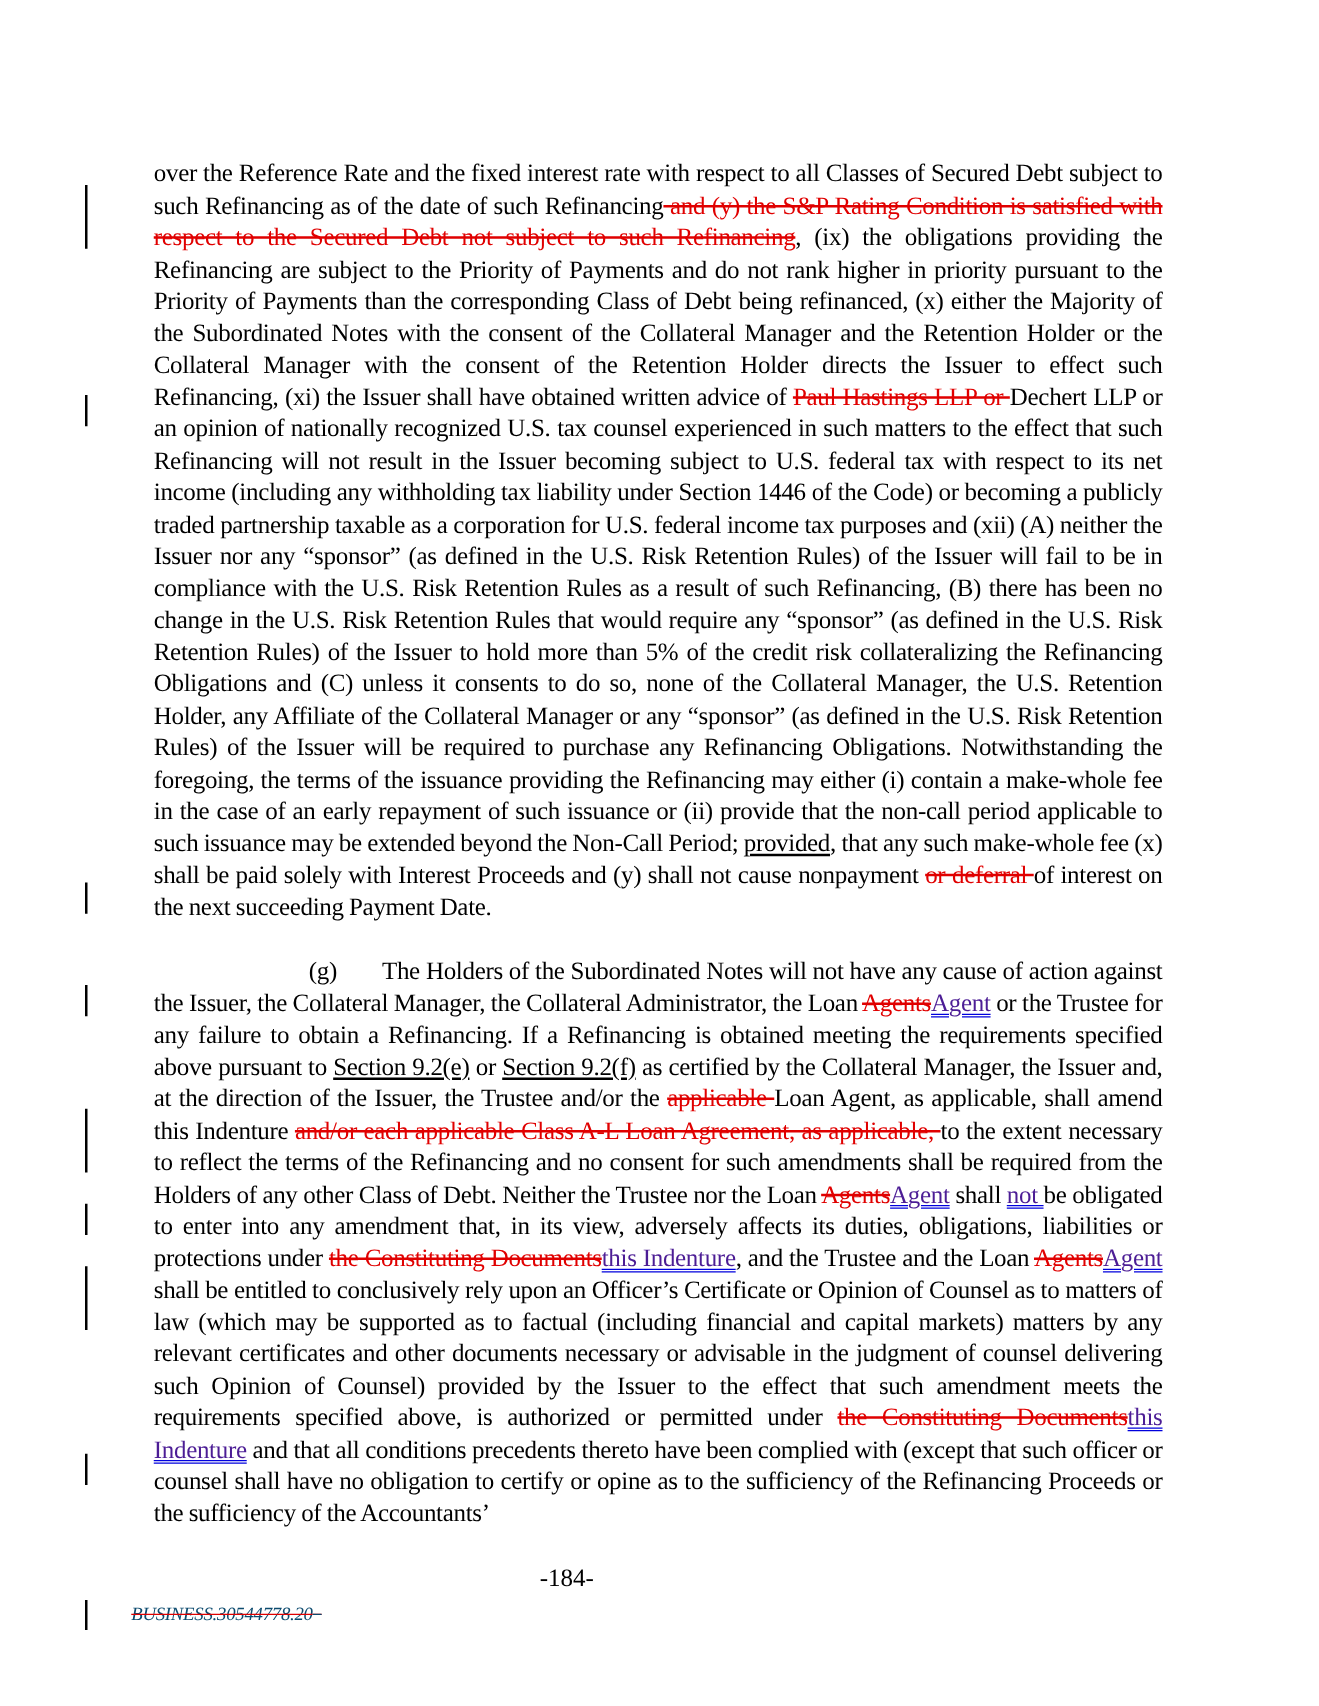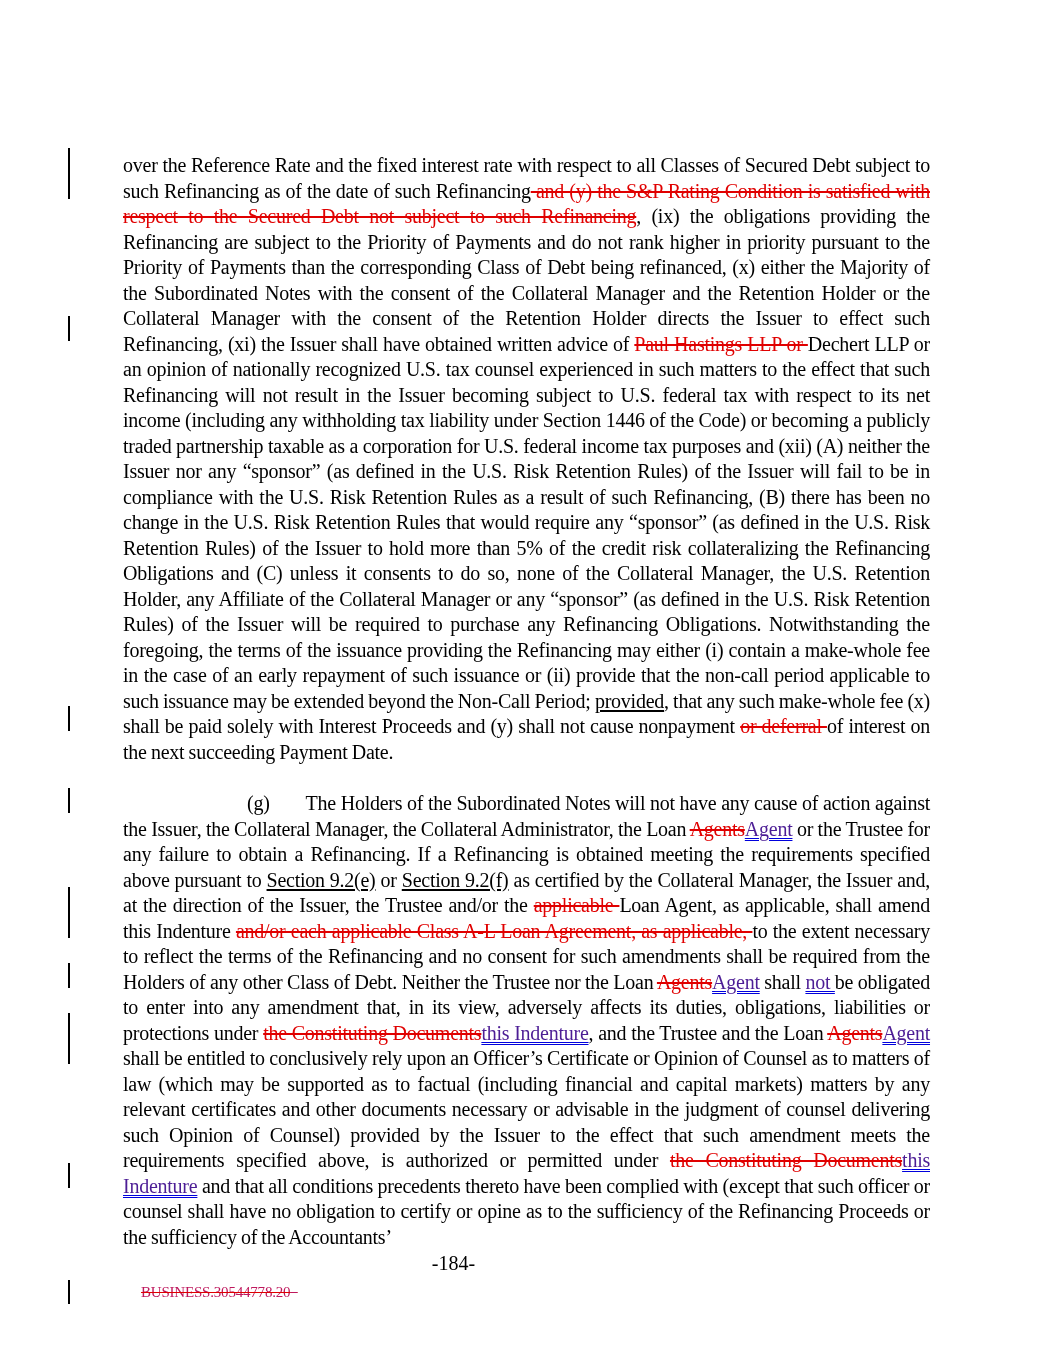--- a/index.html
+++ b/index.html
@@ -19,21 +19,20 @@
   .text-body {
     position: absolute;
     left: 123px;
     top: 127px;
     width: 807px;
     font-size: 20px;
     line-height: 25.5px;
     text-align: justify;
     letter-spacing: -0.25px;
     word-spacing: -0.5px;
-    margin-top: 26px;
   }
   .text-body p {
     margin: 0 0 26px 0;
   }
   .text-body p.indented {
     text-indent: 124px;
   }
   .run-normal { color: #000000; }
   .run-del {
     color: #e00000;
@@ -69,27 +68,28 @@
     position: absolute;
     left: 0;
     top: 1252px;
     width: 907px;
     text-align: center;
     font-size: 20px;
     color: #000000;
   }
   .footer-code {
     position: absolute;
-    left: 141px;
+    left: 105px;
     top: 1284px;
     font-size: 15px;
-    color: #be185d;
+    color: #0c4a6e;
     text-decoration: line-through;
     text-decoration-color: #e00000;
     letter-spacing: -0.2px;
+    font-style: italic;
   }
   .footer-code::after {
     
     content: "\00a0\00a0";
     text-decoration: line-through;
   }
 </style>
 </head>
 <body>
 

